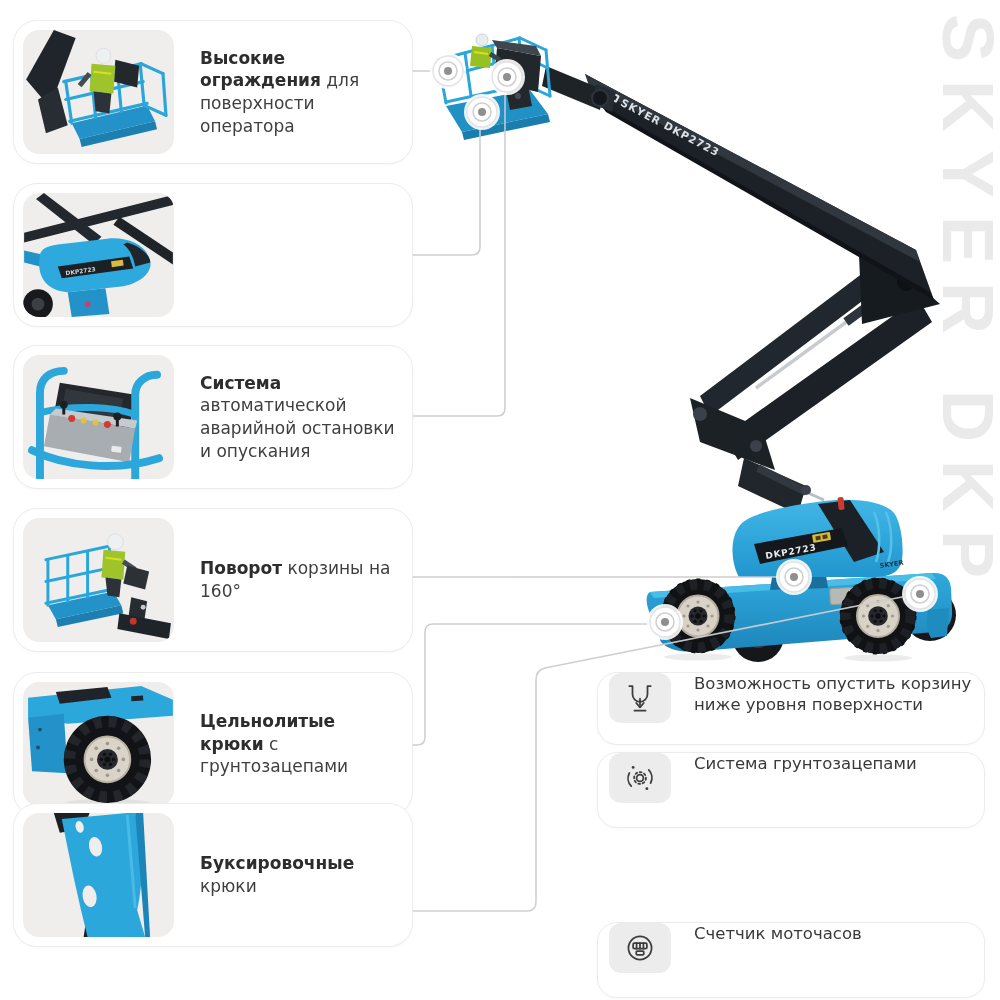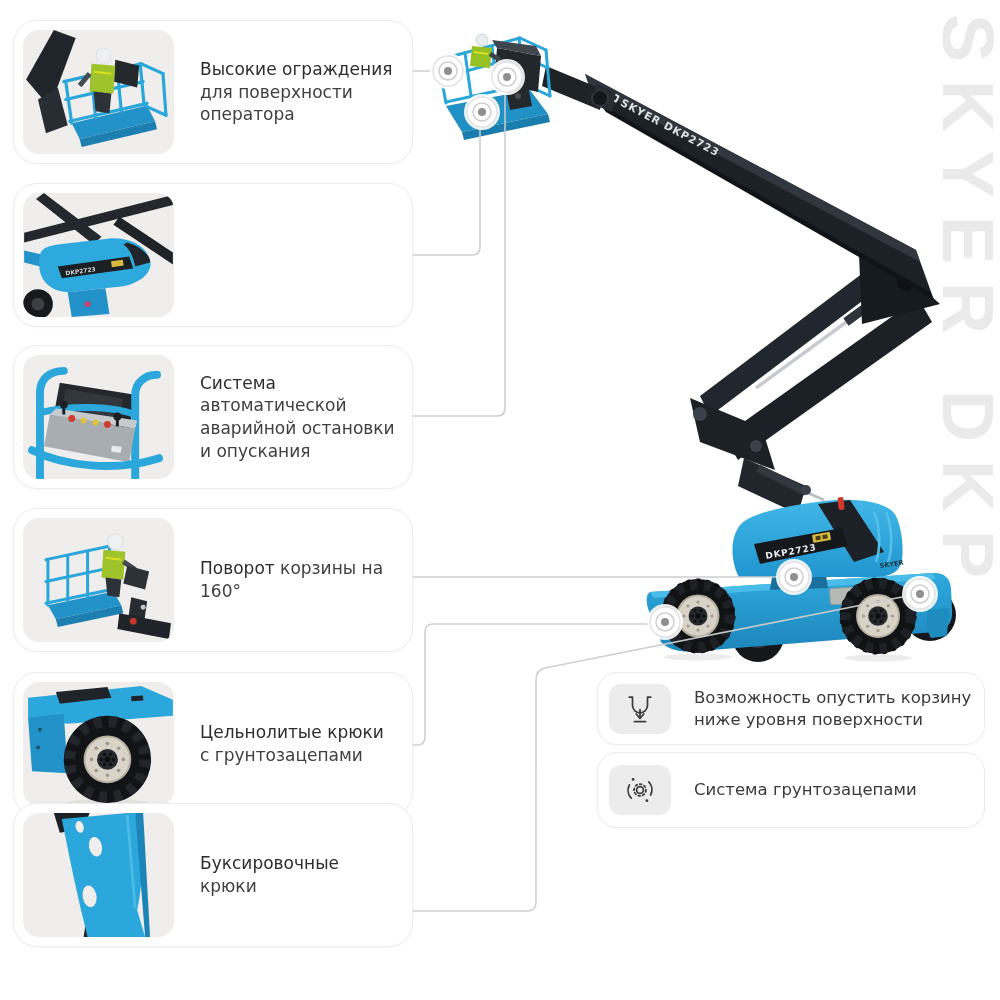--- a/index.html
+++ b/index.html
@@ -13,24 +13,24 @@
   .machine-svg{position:absolute;left:0;top:0;z-index:1;pointer-events:none;}
   .overlay-svg{position:absolute;left:0;top:0;z-index:2;pointer-events:none;}
   
   .card{position:absolute;left:13px;width:400px;height:144px;background:#fff;
         border:1.5px solid #ececec;border-radius:24px;box-shadow:0 1px 3px rgba(0,0,0,.03);
         display:flex;align-items:center;z-index:3;box-sizing:border-box;}
   .thumb{width:151px;height:124px;margin-left:9px;border-radius:16px;background:#efeeec;
          overflow:hidden;flex:none;}
   .thumb svg{display:block;}
   .card-text{margin-left:26px;margin-right:14px;font-size:17px;line-height:1.33;color:#3f3f3f;}
-  .card-text .b{font-weight:normal;color:#2d2d2d;}
+  .card-text .b{font-weight:bold;color:#2d2d2d;}
   
   .item{position:absolute;left:597px;width:388px;background:#fff;border:1.5px solid #ececec;
-        border-radius:20px;box-shadow:0 1px 3px rgba(0,0,0,.03);display:flex;align-items:center;
+        border-radius:20px;box-shadow:0 1px 3px rgba(0,0,0,.03);display:flex;
         z-index:3;box-sizing:border-box;}
   .icon-tile{width:62px;height:50px;margin-left:11px;border-radius:12px;background:#ececec;
              display:flex;align-items:center;justify-content:center;flex:none;}
   .item-text{margin-left:23px;margin-right:12px;font-size:16.5px;line-height:1.28;color:#3a3a3a;}
   .ic{stroke:#3c3c3c;stroke-width:2.8;fill:none;stroke-linecap:round;stroke-linejoin:round;}
   .icf{fill:#3c3c3c;stroke:none;}
 </style>
 </head>
 <body>
 
@@ -447,14 +447,25 @@
         <path class="ic" d="M18 45 A18 18 0 0 1 15 24"></path>
         <path class="ic" d="M46 19 A18 18 0 0 1 49 40"></path>
         <circle class="icf" cx="21" cy="15" r="2.3"></circle>
         <circle class="icf" cx="43" cy="49" r="2.3"></circle>
       </svg>
     </div>
     <div class="item-text">Система грунтозацепами</div>
   </div>
 
 
+  <div class="item" style="top:922px;height:76px">
+    <div class="icon-tile">
+      <svg width="40" height="40" viewBox="0 0 64 64">
+        <circle class="ic" cx="32" cy="32" r="18.5"></circle>
+        <rect class="ic" x="21" y="24" width="22" height="9" rx="2"></rect>
+        <path class="ic" d="M26.5 24 v9 M32 24 v9 M37.5 24 v9"></path>
+        <rect class="ic" x="26" y="37" width="12" height="6" rx="1.5"></rect>
+      </svg>
+    </div>
+    <div class="item-text">Счетчик моточасов</div>
+  </div>
 
 </div>
 
 </body></html>

